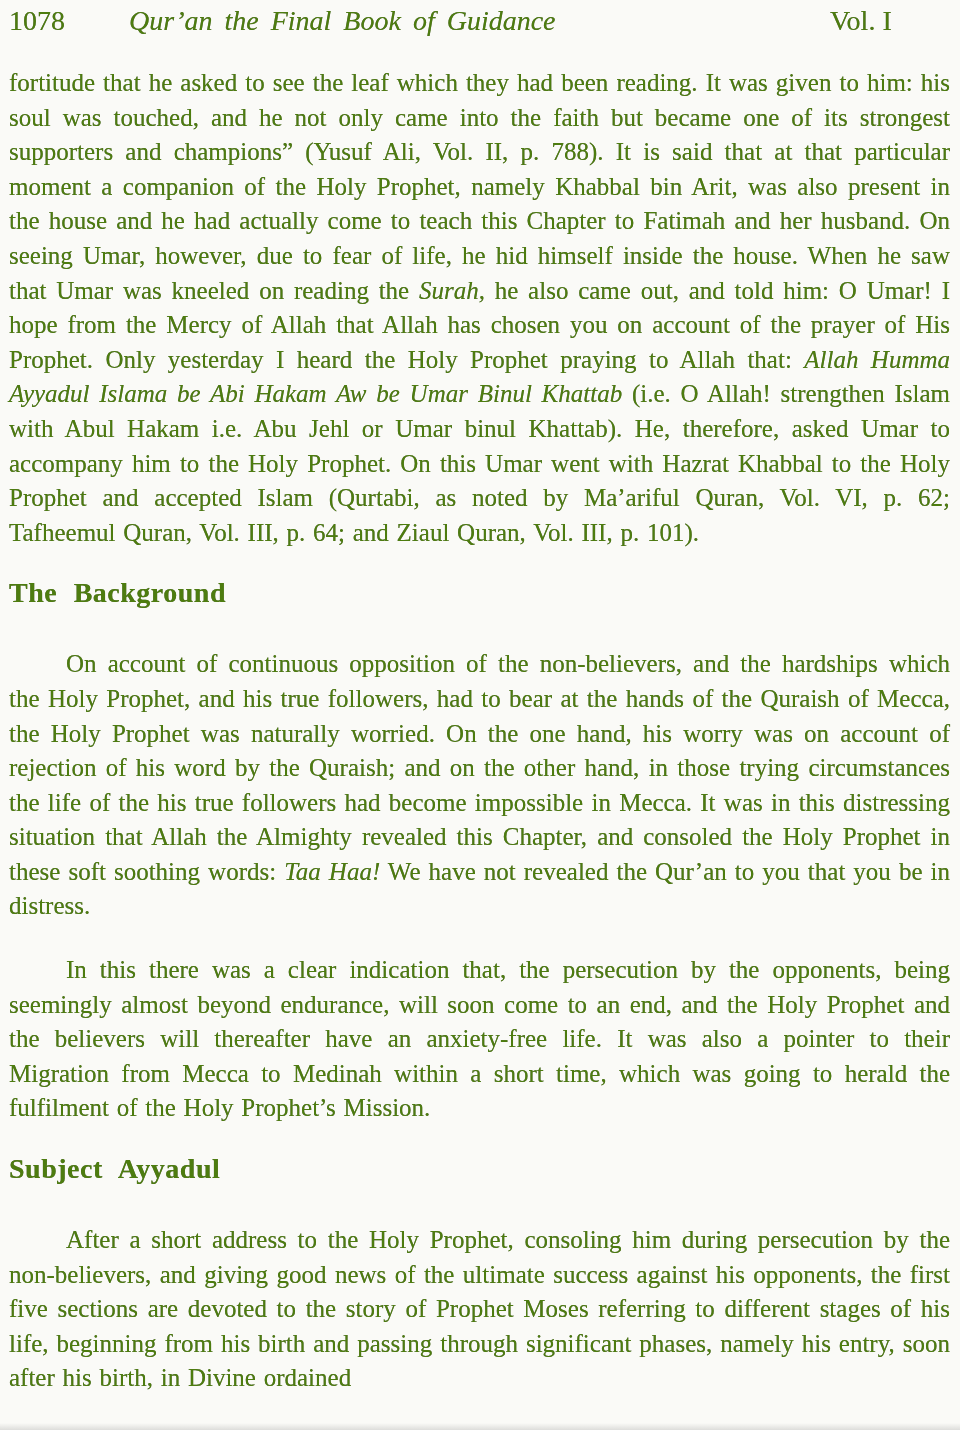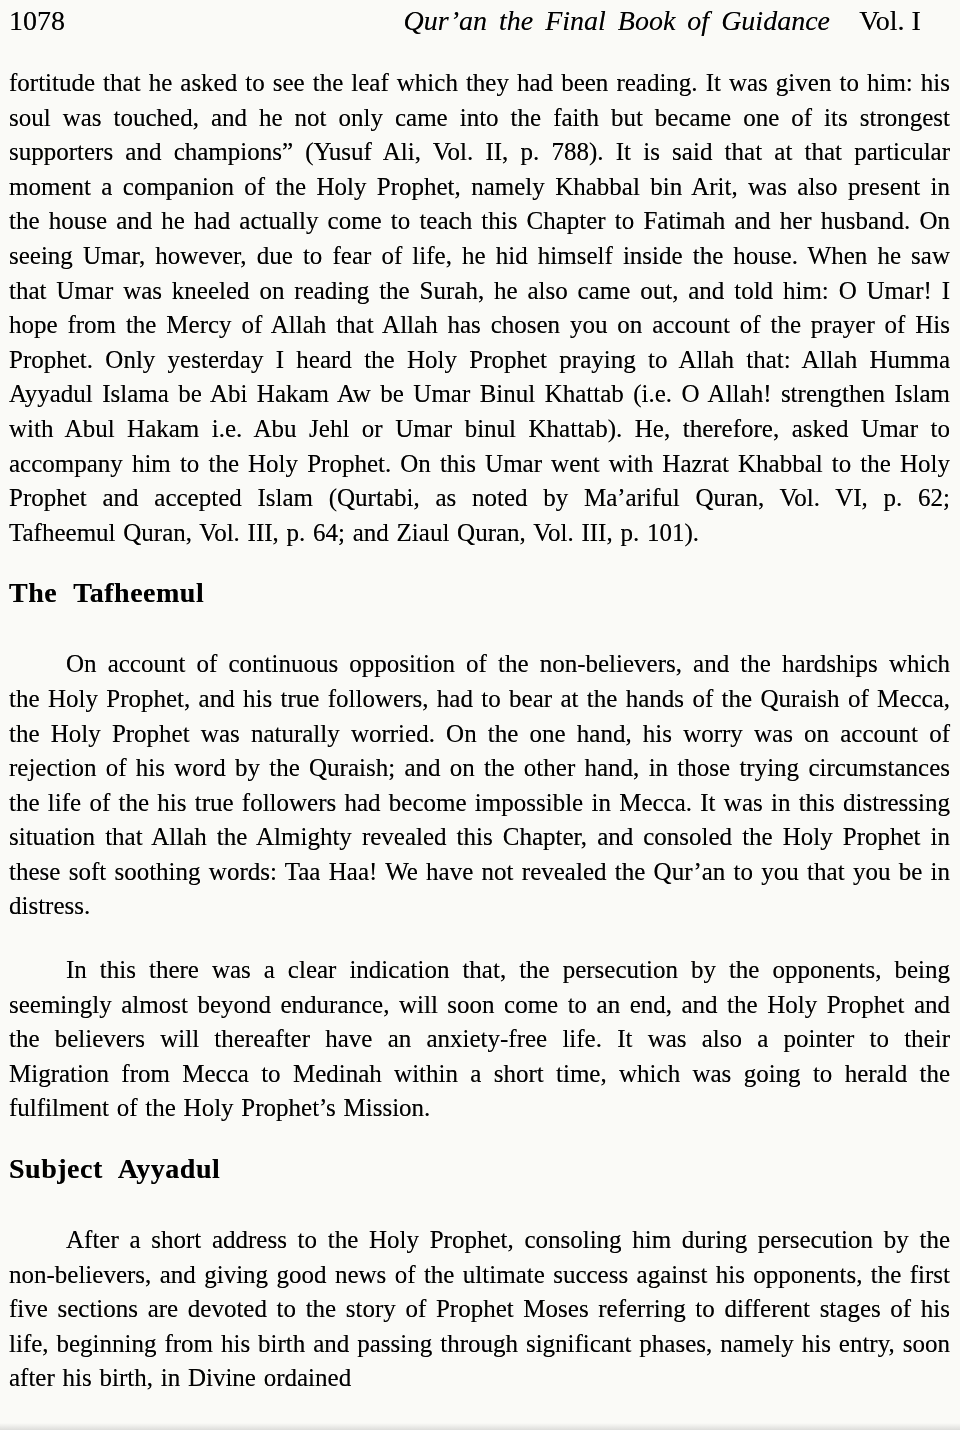--- a/index.html
+++ b/index.html
@@ -10,21 +10,21 @@
     overflow: hidden;
     background: #fafaf7;
   }
   .page {
     position: relative;
     width: 960px;
     height: 1430px;
     box-sizing: border-box;
     padding: 4px 10px 8px 9px;
     font-family: "Liberation Serif", "DejaVu Serif", serif;
-    color: #000000;
+    color: #4d7c0f;
     text-shadow: 0 0 0.5px rgba(20,20,20,0.55);
   }
   
   .page::after {
     content: "";
     position: absolute;
     left: 0; right: 0; bottom: 0;
     height: 7px;
     background: linear-gradient(to bottom, rgba(0,0,0,0), rgba(90,90,90,0.18));
     pointer-events: none;
@@ -34,44 +34,45 @@
     align-items: baseline;
     font-size: 28px;
     line-height: 34px;
   }
   .header .page-num {
     flex: 0 0 auto;
     min-width: 120px;
   }
   .header .title {
     flex: 1 1 auto;
-    text-align: right;
+    text-align: left;
     font-style: italic;
     word-spacing: 5px;
   }
   .header .vol {
     flex: 0 0 auto;
     min-width: 120px;
-    text-align: center;
+    text-align: left;
   }
   .body-text {
     margin-top: 28px;
     font-size: 25px;
     line-height: 34.6px;
     text-align: justify;
     word-spacing: 1.5px;
   }
   .para {
     margin: 0;
   }
   .para.indent {
     text-indent: 57px;
     margin-top: 29px;
   }
   .it {
+    font-style: italic;
   }
   h2.section-heading {
     font-size: 28px;
     line-height: 34px;
     font-weight: 700;
     letter-spacing: 0.5px;
     word-spacing: 9px;
     margin: 26px 0 37px 0;
     text-align: left;
     text-indent: 0;
@@ -85,21 +86,21 @@
   <div class="header">
     <span class="page-num">1078</span>
     <span class="title">Qur’an the Final Book of Guidance</span>
     <span class="vol">Vol. I</span>
   </div>
 
   <div class="body-text">
 
     <p class="para"><span>fortitude that he asked to see the leaf which they had been reading. It was given to him: his soul was touched, and he not only came into the faith but became one of its strongest supporters and champions” (Yusuf Ali, Vol. II, p. 788). It is said that at that particular moment a companion of the Holy Prophet, namely Khabbal bin Arit, was also present in the house and he had actually come to teach this Chapter to Fatimah and her husband. On seeing Umar, however, due to fear of life, he hid himself inside the house. When he saw that Umar was kneeled on reading the </span><span class="it">Surah,</span><span> he also came out, and told him: O Umar! I hope from the Mercy of Allah that Allah has chosen you on account of the prayer of His Prophet. Only yesterday I heard the Holy Prophet praying to Allah that: </span><span class="it">Allah Humma Ayyadul Islama be Abi Hakam Aw be Umar Binul Khattab</span><span> (i.e. O Allah! strengthen Islam with Abul Hakam i.e. Abu Jehl or Umar binul Khattab). He, therefore, asked Umar to accompany him to the Holy Prophet. On this Umar went with Hazrat Khabbal to the Holy Prophet and accepted Islam (Qurtabi, as noted by Ma’ariful Quran, Vol. VI, p. 62; Tafheemul Quran, Vol. III, p. 64; and Ziaul Quran, Vol. III, p. 101).</span></p>
 
-    <h2 class="section-heading">The Tafheemul</h2>
+    <h2 class="section-heading">The Background</h2>
 
     <p class="para indent"><span>On account of continuous opposition of the non-believers, and the hardships which the Holy Prophet, and his true followers, had to bear at the hands of the Quraish of Mecca, the Holy Prophet was naturally worried. On the one hand, his worry was on account of rejection of his word by the Quraish; and on the other hand, in those trying circumstances the life of the his true followers had become impossible in Mecca. It was in this distressing situation that Allah the Almighty revealed this Chapter, and consoled the Holy Prophet in these soft soothing words: </span><span class="it">Taa Haa!</span><span> We have not revealed the Qur’an to you that you be in distress.</span></p>
 
     <p class="para indent"><span>In this there was a clear indication that, the persecution by the opponents, being seemingly almost beyond endurance, will soon come to an end, and the Holy Prophet and the believers will thereafter have an anxiety-free life. It was also a pointer to their Migration from Mecca to Medinah within a short time, which was going to herald the fulfilment of the Holy Prophet’s Mission.</span></p>
 
     <h2 class="section-heading">Subject Ayyadul</h2>
 
     <p class="para indent"><span>After a short address to the Holy Prophet, consoling him during persecution by the non-believers, and giving good news of the ultimate success against his opponents, the first five sections are devoted to the story of Prophet Moses referring to different stages of his life, beginning from his birth and passing through significant phases, namely his entry, soon after his birth, in Divine ordained</span></p>
 
   </div>

